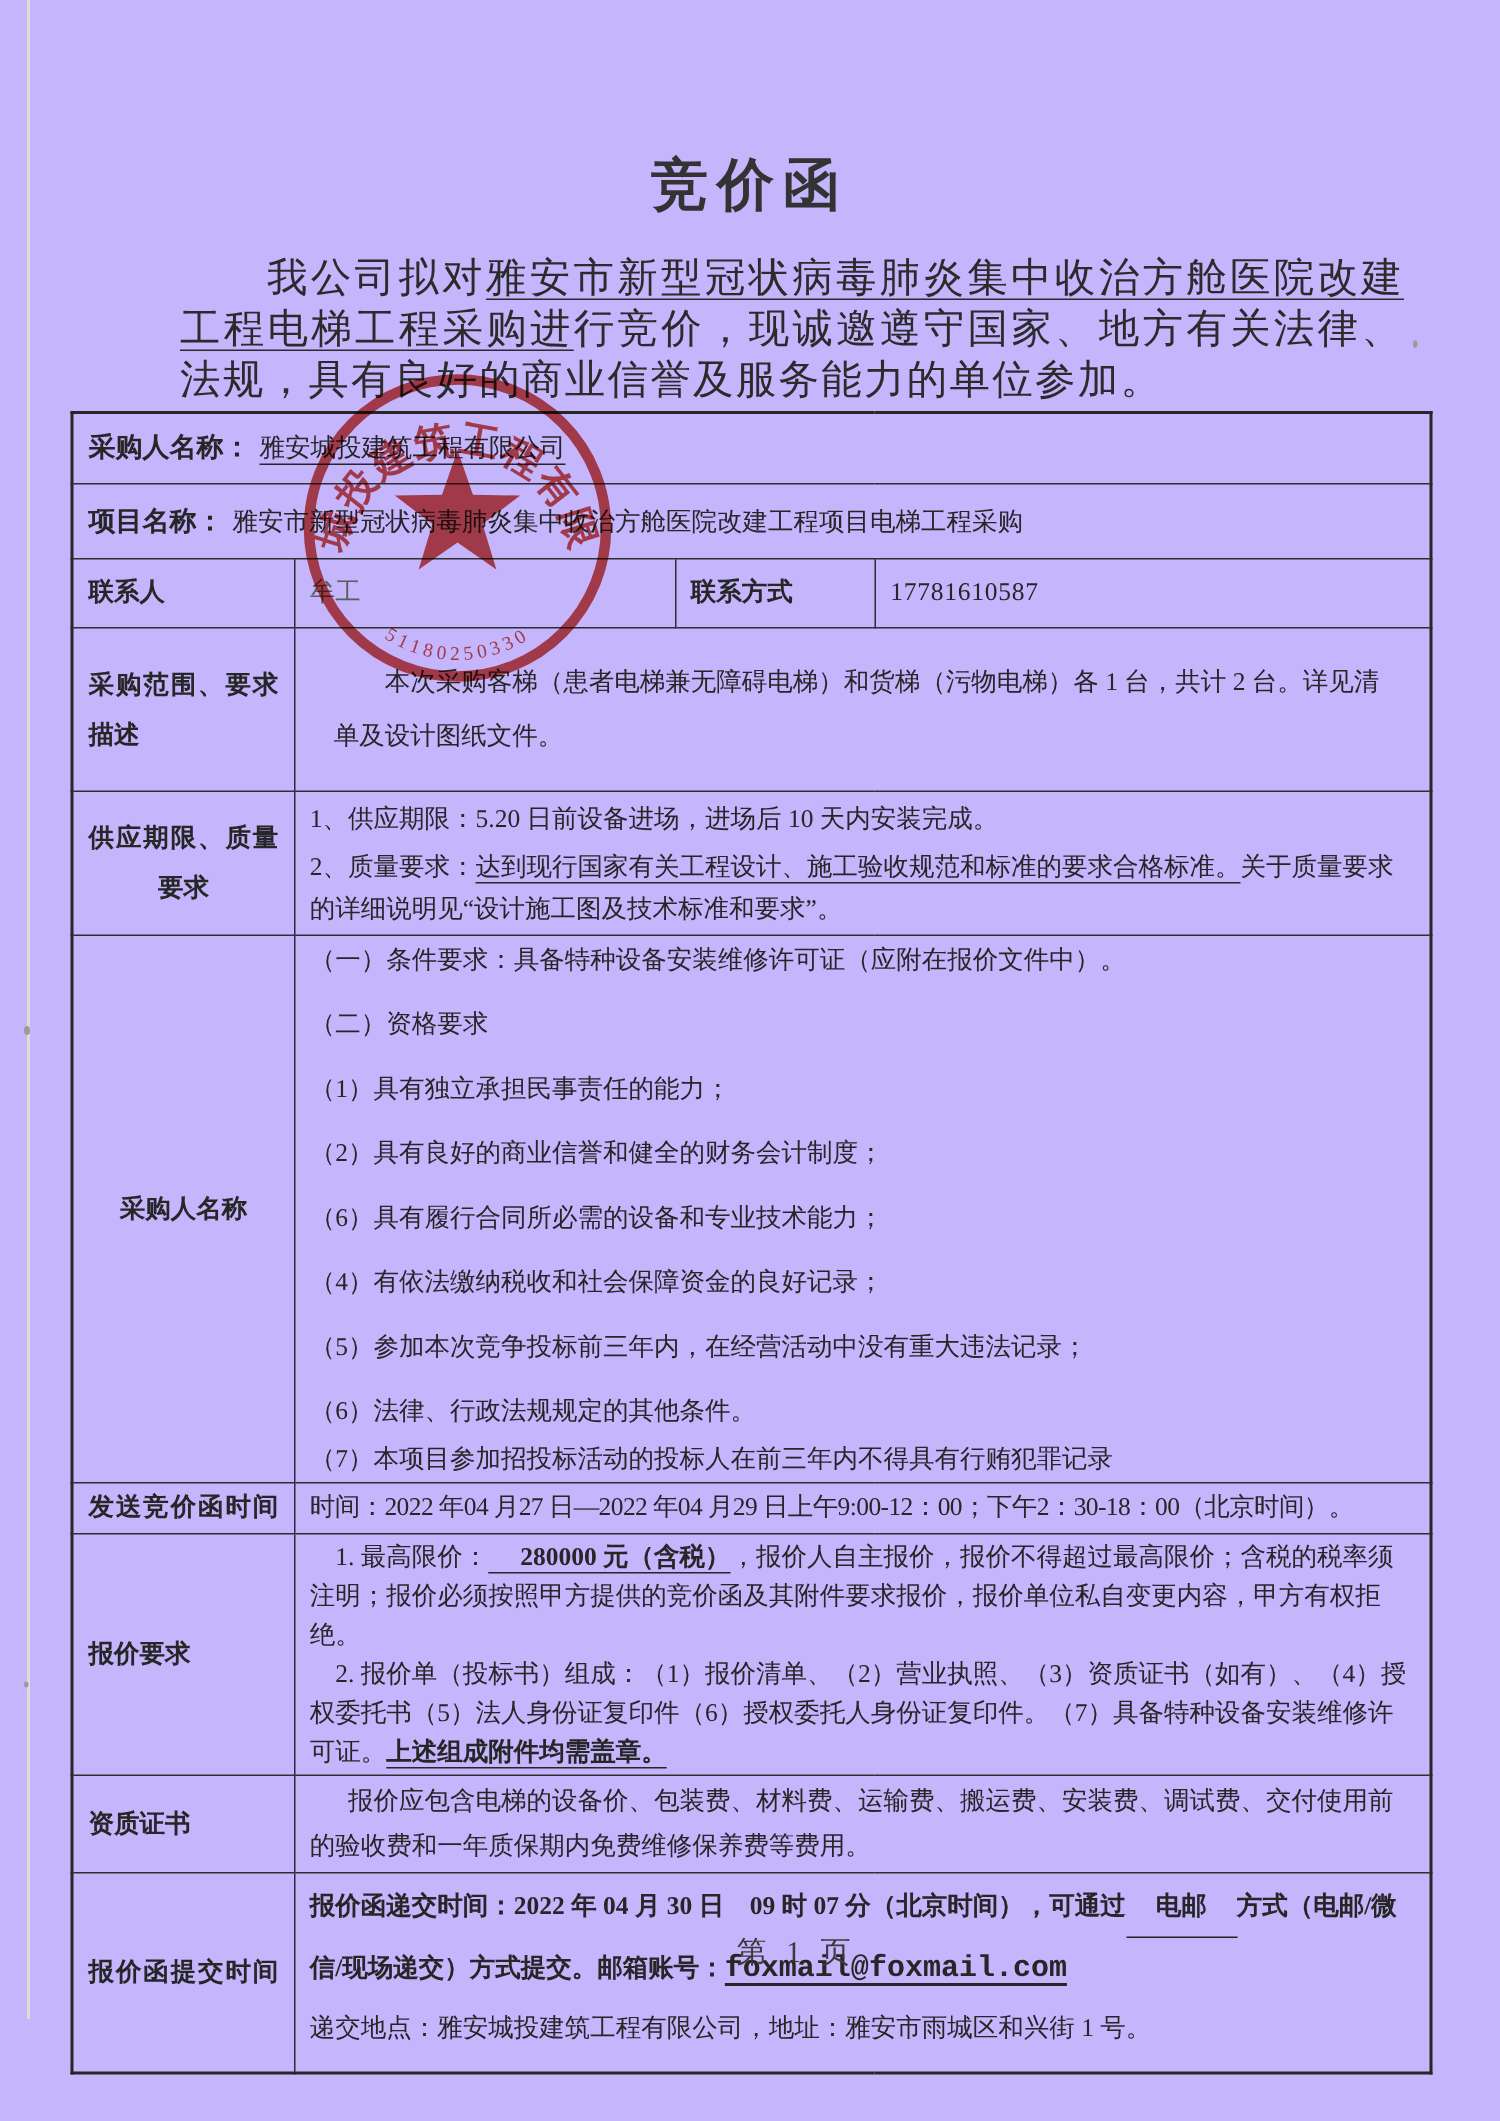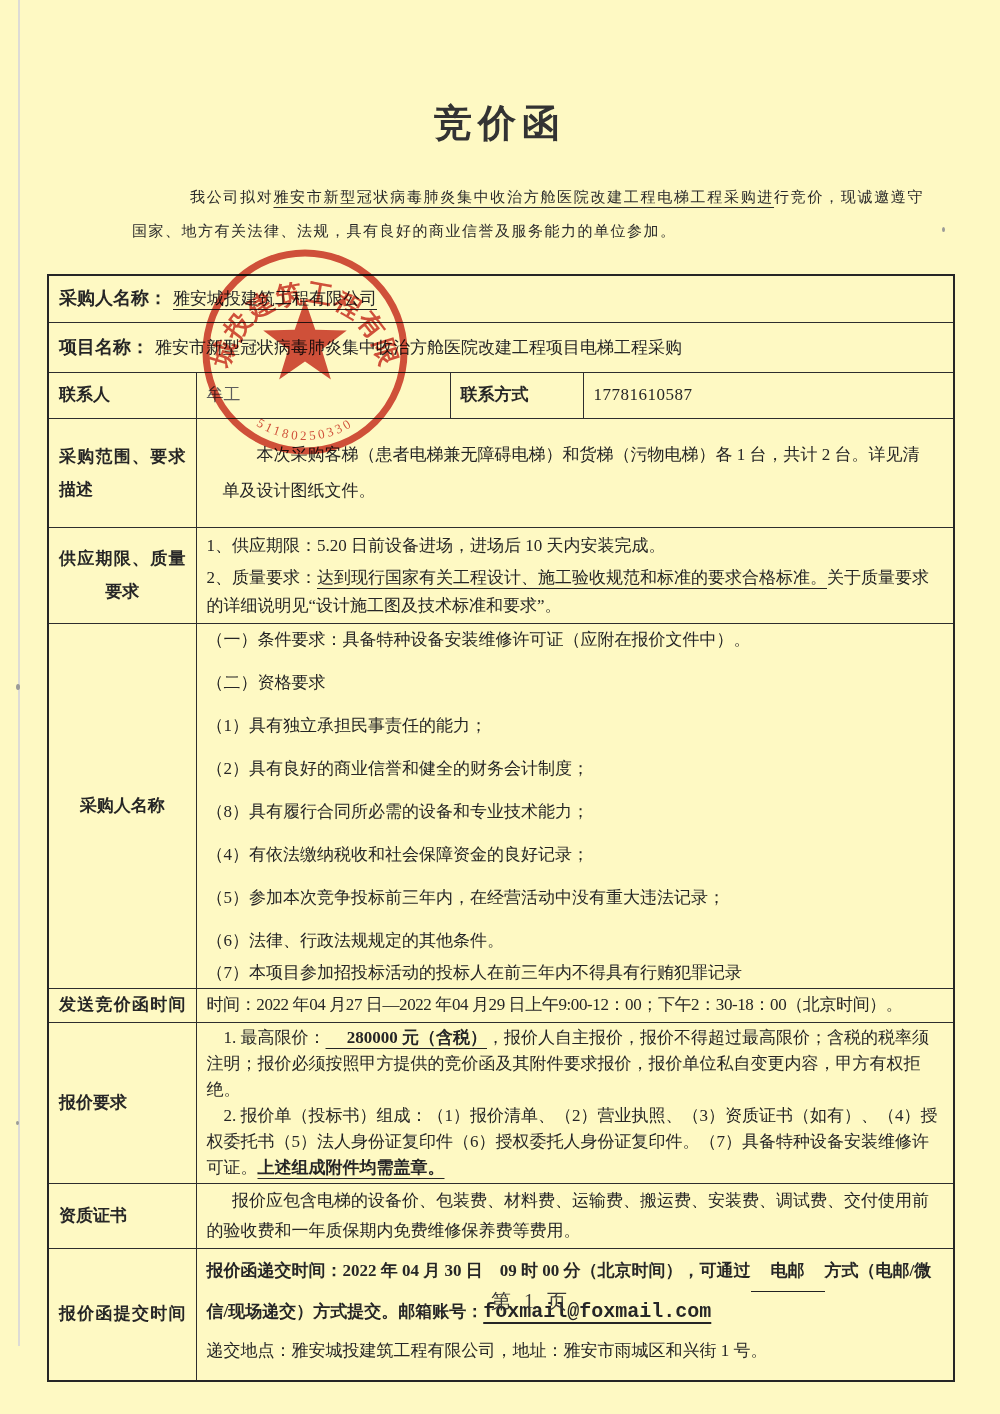--- a/index.html
+++ b/index.html
@@ -1,39 +1,39 @@
 <!DOCTYPE html>
 <html><head>
 <meta charset="utf-8">
 <style>
   html,body{margin:0;padding:0;background:#e8e8e6;}
   .page{
     position:relative;
     width:1000px;height:1414px;
     margin:0 auto;
-    background:#fef9c3;
+    background:#c4b5fd;
     font-family:"Liberation Serif","DejaVu Serif",serif;
     color:#262626;
     overflow:hidden;
   }
   
   .edge-line{position:absolute;left:18px;top:0;width:2px;height:1346px;background:#dddcd6;}
   .speck{position:absolute;background:#9b9b97;border-radius:50%;}
   .speck.s1{left:16px;top:684px;width:4px;height:6px;}
   .speck.s2{left:942px;top:227px;width:3px;height:5px;}
   .speck.s3{left:16px;top:1121px;width:3px;height:4px;}
 
   .title{
     position:absolute;left:0;top:98px;width:100%;
     margin:0;text-align:center;
     font-size:38px;font-weight:700;letter-spacing:6px;color:#333;
   }
   .intro{
     position:absolute;left:120px;right:64px;top:168px;
-    margin:12px;font-size:15px;line-height:34px;letter-spacing:1.5px;
+    margin:0;font-size:27px;line-height:34px;letter-spacing:1.5px;
     text-indent:58px;text-align:justify;color:#2b2b2b;
   }
   .u{ text-decoration:underline; text-underline-offset:5px; text-decoration-thickness:1px; }
 
   table.doc-table{
     position:absolute;left:47px;top:274px;width:906px;
     border-collapse:collapse;table-layout:fixed;
     background:transparent;
   }
   .doc-table td{
@@ -139,21 +139,21 @@
       </td>
     </tr>
 
     <tr style="height:360px">
       <td class="lb center-t">采购人名称</td>
       <td colspan="3" class="qual-cell">
         <p>（一）条件要求：具备特种设备安装维修许可证（应附在报价文件中）。</p>
         <p>（二）资格要求</p>
         <p>（1）具有独立承担民事责任的能力；</p>
         <p>（2）具有良好的商业信誉和健全的财务会计制度；</p>
-        <p>（8）具有履行合同所必需的设备和专业技术能力；</p>
+        <p>（6）具有履行合同所必需的设备和专业技术能力；</p>
         <p>（4）有依法缴纳税收和社会保障资金的良好记录；</p>
         <p>（5）参加本次竞争投标前三年内，在经营活动中没有重大违法记录；</p>
         <p class="tight-gap">（6）法律、行政法规规定的其他条件。</p>
         <p>（7）本项目参加招投标活动的投标人在前三年内不得具有行贿犯罪记录</p>
       </td>
     </tr>
 
     <tr style="height:34px">
       <td class="lb spread">发送竞价函时间</td>
       <td colspan="3" class="oneline">时间：2022 年04 月27 日—2022 年04 月29 日上午9:00-12：00；下午2：30-18：00（北京时间）。</td>
@@ -170,21 +170,21 @@
     <tr style="height:62px">
       <td class="lb">资质证书</td>
       <td colspan="3">
         <p class="note-p">报价应包含电梯的设备价、包装费、材料费、运输费、搬运费、安装费、调试费、交付使用前的验收费和一年质保期内免费维修保养费等费用。</p>
       </td>
     </tr>
 
     <tr style="height:115px">
       <td class="lb spread submit-lb">报价函提交时间</td>
       <td colspan="3" class="submit-cell">
-        <p class="p1"><span>报价函递交时间：2022 年 04 月 30 日　09 时 00 分（北京时间），可通过</span><span class="fill-blank">电邮</span><span>方式（电邮/微信/现场递交）方式提交。邮箱账号：</span><span class="email">foxmail@foxmail.com</span></p>
+        <p class="p1"><span>报价函递交时间：2022 年 04 月 30 日　09 时 07 分（北京时间），可通过</span><span class="fill-blank">电邮</span><span>方式（电邮/微信/现场递交）方式提交。邮箱账号：</span><span class="email">foxmail@foxmail.com</span></p>
         <p class="p2">递交地点：雅安城投建筑工程有限公司，地址：雅安市雨城区和兴街 1 号。</p>
       </td>
     </tr>
   </tbody>
     </table>
 
   <svg class="stamp" viewBox="0 0 230 230" width="230" height="230">
     <defs>
       <path id="arcTop" d="M 39 141 A 76 76 0 1 1 191 141" fill="none"></path>
       <path id="arcBottom" d="M 27 115 A 88 88 0 0 0 203 115" fill="none"></path>

